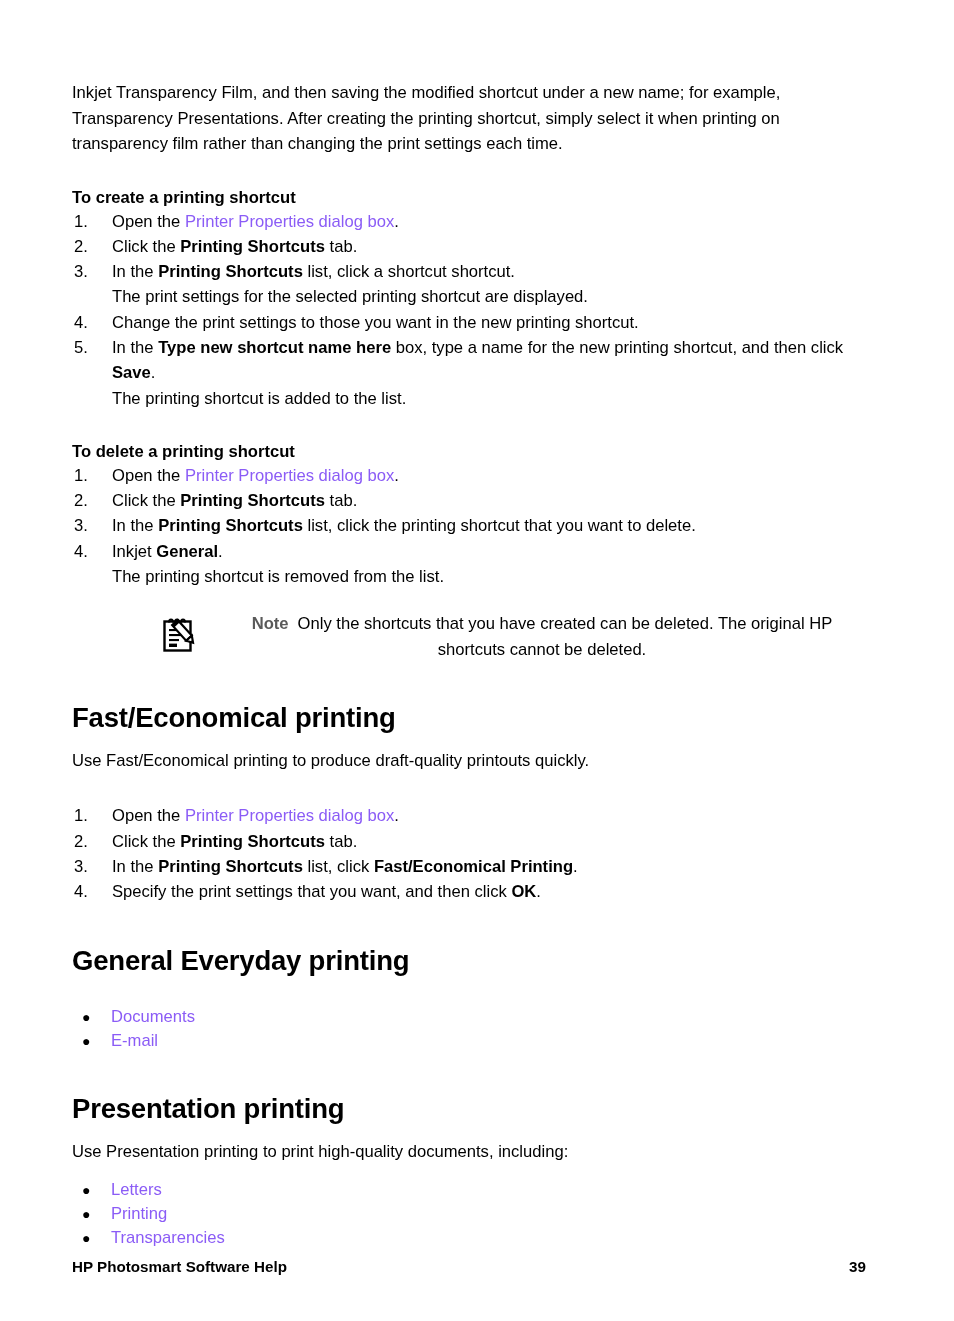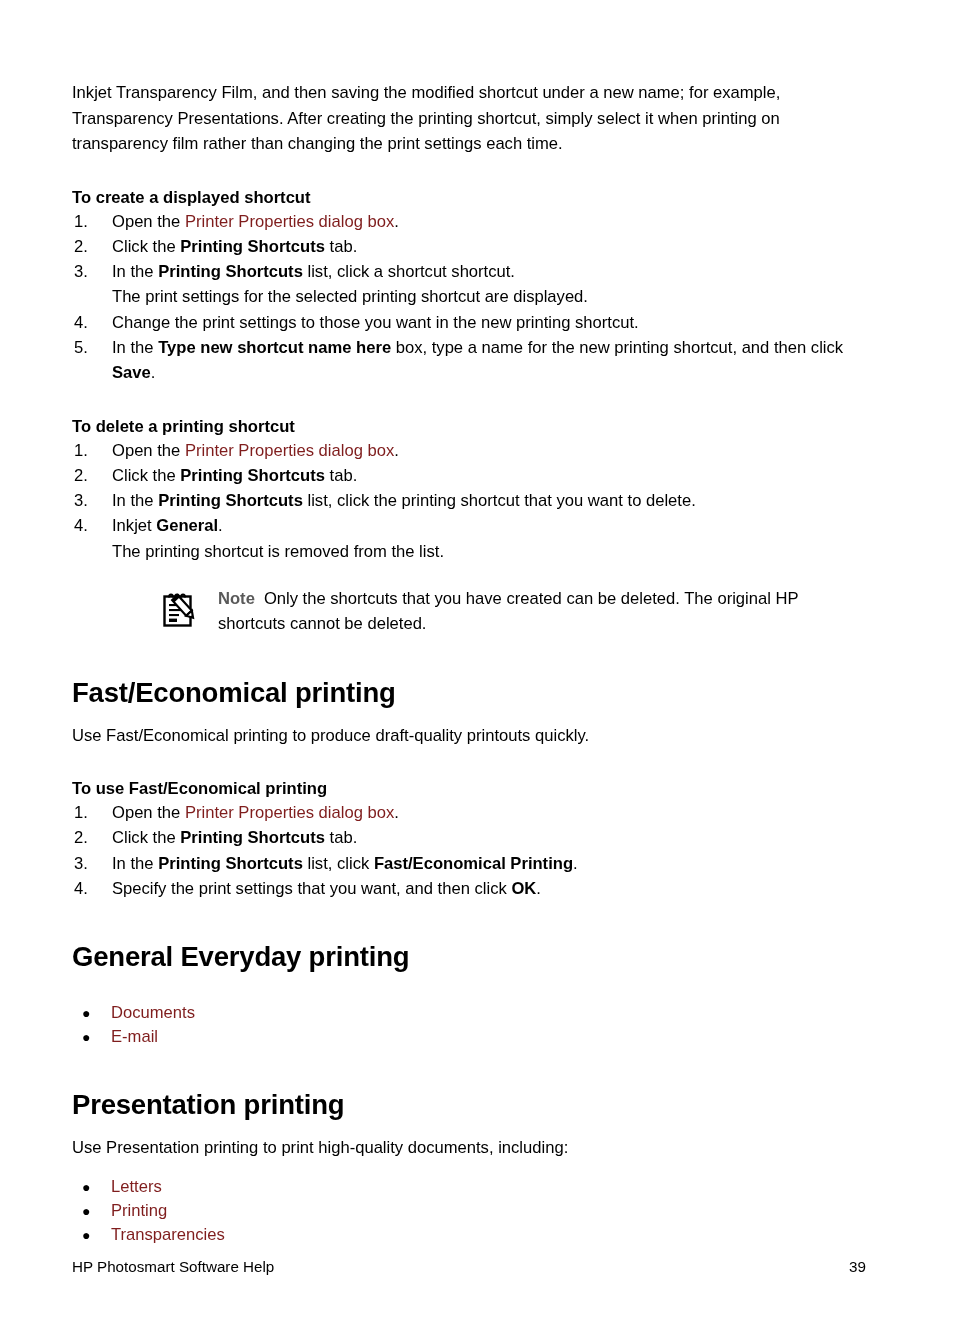--- a/index.html
+++ b/index.html
@@ -105,37 +105,38 @@
     position: absolute;
     left: 10px;
     top: 0;
     font-size: 14px;
     line-height: 24px;
     color: #000;
   }
 
   a.xref,
   .xref {
-    color: #7f1d1d;
+    color: #8b5cf6;
     text-decoration: none;
     cursor: pointer;
   }
 
   b, .bold { font-weight: bold; }
 
   
   .note {
     position: relative;
     margin-left: 86px;
     padding-left: 60px;
     min-height: 46px;
   }
   .note-text {
     font-size: 16.6px;
     line-height: 25.3px;
+    text-align: center;
   }
   .note-label {
     font-weight: bold;
     color: #5a5a5a;
     margin-right: 9px;
   }
   .note-icon {
     position: absolute;
     left: 2px;
     top: 2px;
@@ -146,47 +147,47 @@
   
   .footer {
     position: absolute;
     left: 72px;
     top: 1258px;
     width: 794px;
     display: flex;
     justify-content: space-between;
     align-items: baseline;
     font-size: 15.2px;
-    font-weight: normal;
+    font-weight: bold;
   }
 
   
   .gap-sm { height: 14px; }
   .gap-md { height: 22px; }
   .gap-lg { height: 30px; }
   .gap-xl { height: 40px; }
 </style>
 </head>
 <body>
 
 <div class="page">
 
   <div class="content">
 
     <p class="body indent">Inkjet Transparency Film, and then saving the modified shortcut under a new name; for example, Transparency Presentations. After creating the printing shortcut, simply select it when printing on transparency film rather than changing the print settings each time.</p>
 
     <div class="gap-lg"></div>
 
-    <h2 class="subsection indent">To create a displayed shortcut</h2>
+    <h2 class="subsection indent">To create a printing shortcut</h2>
     <ol class="steps indent">
         <li><span class="num">1.</span><span>Open the </span><a class="xref">Printer Properties dialog box</a><span>.</span></li>
         <li><span class="num">2.</span><span>Click the </span><b>Printing Shortcuts</b><span> tab.</span></li>
         <li><span class="num">3.</span><span>In the </span><b>Printing Shortcuts</b><span> list, click a shortcut shortcut.</span><span class="substep">The print settings for the selected printing shortcut are displayed.</span></li>
         <li><span class="num">4.</span><span>Change the print settings to those you want in the new printing shortcut.</span></li>
-        <li><span class="num">5.</span><span>In the </span><b>Type new shortcut name here</b><span> box, type a name for the new printing shortcut, and then click </span><b>Save</b><span>.</span></li>
+        <li><span class="num">5.</span><span>In the </span><b>Type new shortcut name here</b><span> box, type a name for the new printing shortcut, and then click </span><b>Save</b><span>.</span><span class="substep">The printing shortcut is added to the list.</span></li>
       </ol>
 
     <div class="gap-lg"></div>
 
     <h2 class="subsection indent">To delete a printing shortcut</h2>
     <ol class="steps indent">
         <li><span class="num">1.</span><span>Open the </span><a class="xref">Printer Properties dialog box</a><span>.</span></li>
         <li><span class="num">2.</span><span>Click the </span><b>Printing Shortcuts</b><span> tab.</span></li>
         <li><span class="num">3.</span><span>In the </span><b>Printing Shortcuts</b><span> list, click the printing shortcut that you want to delete.</span></li>
         <li><span class="num">4.</span><span>Inkjet </span><b>General</b><span>.</span><span class="substep">The printing shortcut is removed from the list.</span></li>
@@ -223,21 +224,20 @@
     </div>
 
     <div class="gap-xl"></div>
 
     <h1 class="section">Fast/Economical printing</h1>
     <div class="gap-sm"></div>
     <p class="body indent">Use Fast/Economical printing to produce draft-quality printouts quickly.</p>
 
     <div class="gap-lg"></div>
 
-    <h2 class="subsection indent">To use Fast/Economical printing</h2>
     <ol class="steps indent">
         <li><span class="num">1.</span><span>Open the </span><a class="xref">Printer Properties dialog box</a><span>.</span></li>
         <li><span class="num">2.</span><span>Click the </span><b>Printing Shortcuts</b><span> tab.</span></li>
         <li><span class="num">3.</span><span>In the </span><b>Printing Shortcuts</b><span> list, click </span><b>Fast/Economical Printing</b><span>.</span></li>
         <li><span class="num">4.</span><span>Specify the print settings that you want, and then click </span><b>OK</b><span>.</span></li>
       </ol>
 
     <div class="gap-xl"></div>
 
     <h1 class="section">General Everyday printing</h1>

